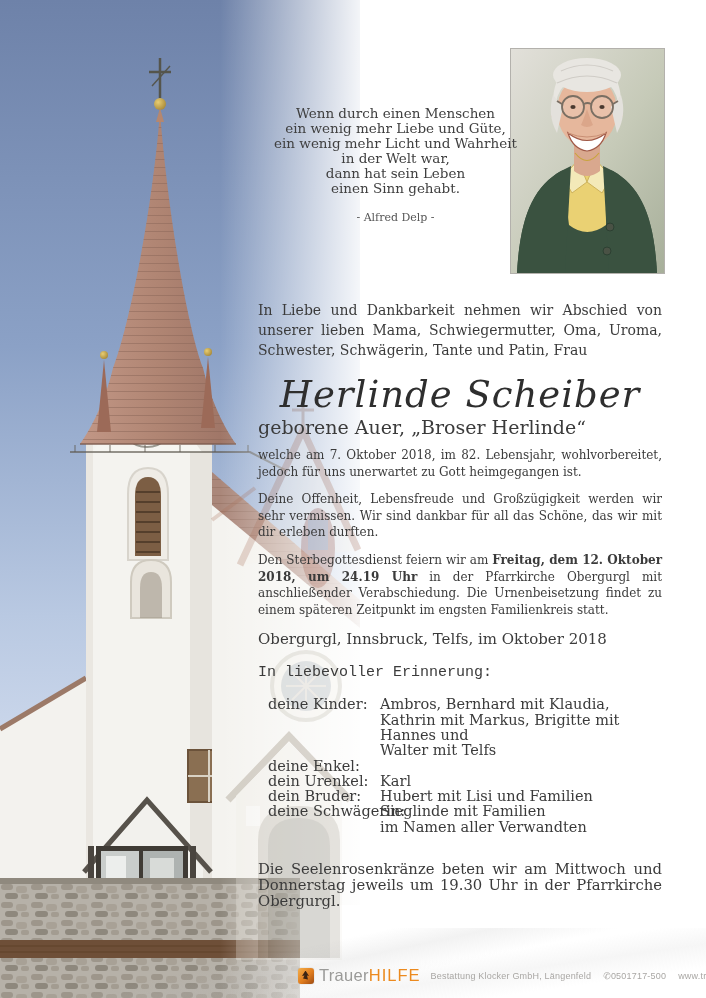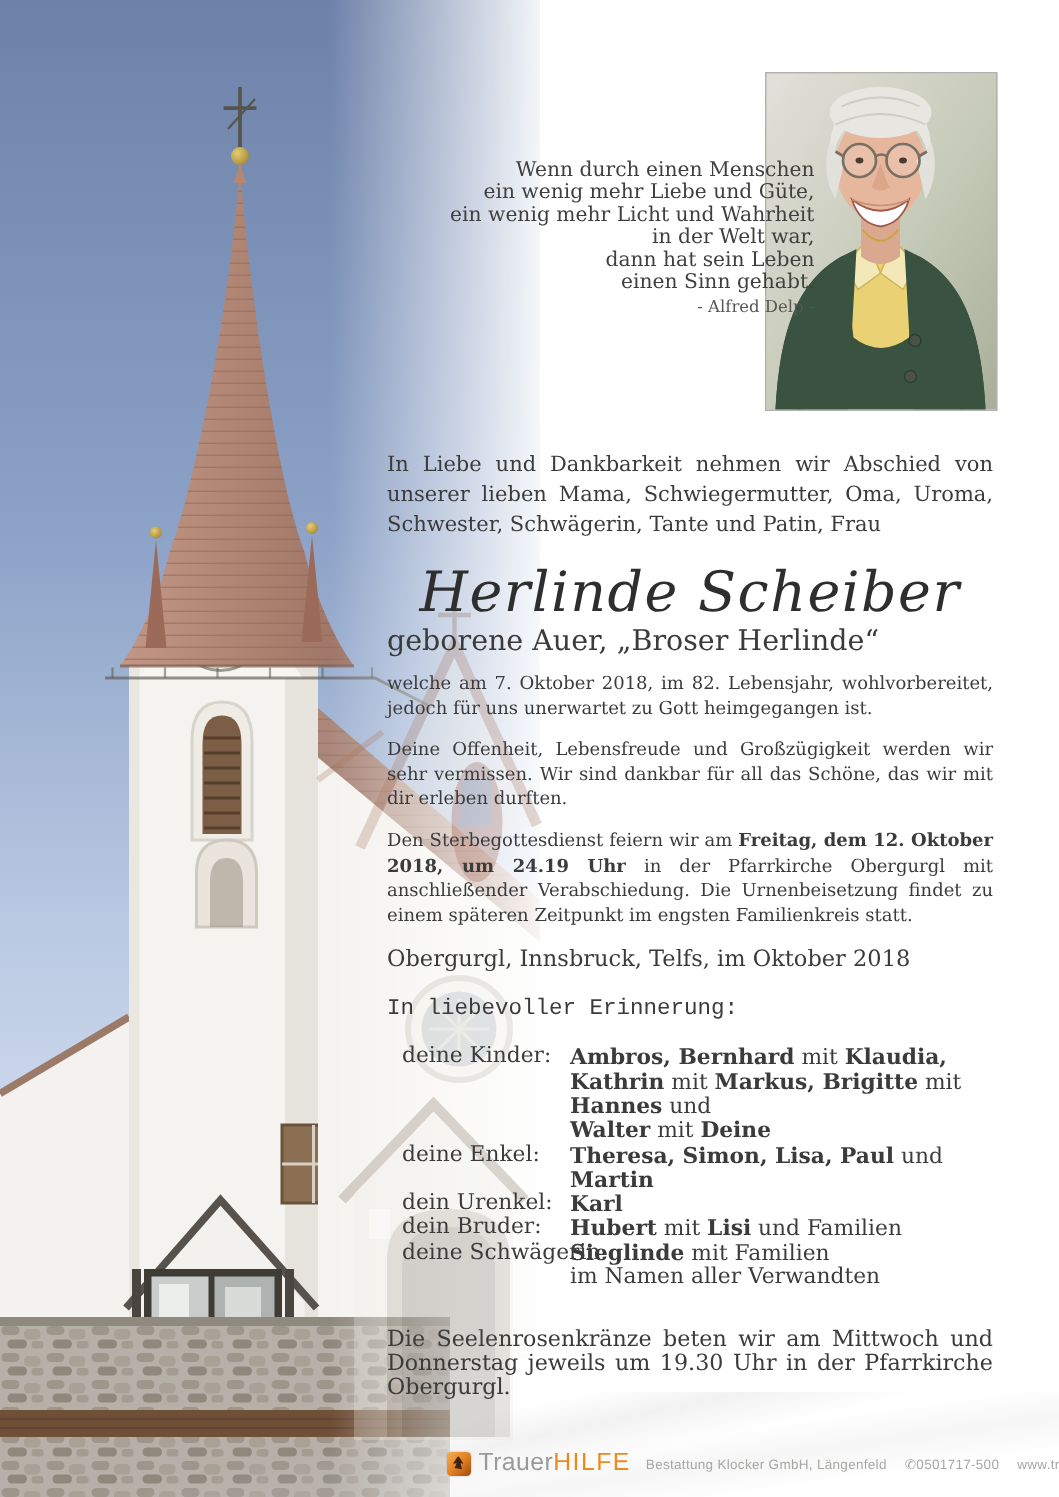--- a/index.html
+++ b/index.html
@@ -3,38 +3,38 @@
 <meta charset="utf-8">
 <style>
   html,body{margin:0;padding:0;background:#ffffff;}
   .page{position:relative;width:706px;height:998px;background:#ffffff;overflow:hidden;
         font-family:"DejaVu Serif",serif;color:#3b3b3b;}
   .bg-church{position:absolute;left:0;top:0;width:400px;height:998px;}
   .portrait{position:absolute;left:510px;top:48px;width:155px;height:226px;
             border:1px solid #b3b1ac;box-sizing:border-box;background:#d8d7d0;}
   .portrait svg{display:block;width:100%;height:100%;}
   
-  .poem{position:absolute;left:248px;top:106px;width:295px;text-align:right;
+  .poem{position:absolute;left:248px;top:106px;width:295px;text-align:center;
         font-size:13.5px;line-height:15px;color:#3f3f3f;}
-  .poem-attr{margin-top:1px;font-size:11px;color:#555;}
+  .poem-attr{margin-top:14px;font-size:11px;color:#555;}
   
   .content{position:absolute;left:258px;top:300px;width:404px;}
   .intro{font-size:14px;line-height:20px;text-align:justify;}
   .deceased-name{margin-top:12px;text-align:center;font-style:italic;
                  font-size:37px;line-height:46px;color:#2e2e2e;letter-spacing:1px;}
   .birth-name{margin-top:1px;text-align:left;font-size:19px;line-height:17px;}
   .par{margin-top:11px;font-size:12px;line-height:16.6px;text-align:justify;}
   .par .b{font-weight:bold;}
   .places{margin-top:13px;font-size:15px;line-height:16.5px;}
   .memory-heading{margin-top:17px;font-size:15px;line-height:16.5px;font-family:Liberation Mono, monospace;}
   .family{margin-top:16px;margin-left:10px;}
   .fam-row{display:flex;font-size:14.5px;line-height:15.3px;}
   .fam-label{width:112px;flex-shrink:0;white-space:nowrap;}
   .fam-val{flex:1;}
-  .fam-val .b{font-weight:bold;}
+  .fam-val .b{font-weight:normal;}
   .rosary{margin-top:26px;font-size:14.8px;line-height:16px;text-align:justify;}
   
   .swoosh{position:absolute;left:0;bottom:0;width:706px;height:70px;pointer-events:none;
     background:
       linear-gradient(168deg, rgba(255,255,255,0) 38%, rgba(190,190,190,0.20) 48%, rgba(255,255,255,0) 60%),
       linear-gradient(172deg, rgba(255,255,255,0) 55%, rgba(205,205,205,0.18) 68%, rgba(255,255,255,0) 82%);}
   .footer{position:absolute;left:298px;top:966px;width:400px;display:flex;align-items:center;
           font-family:"Liberation Sans",sans-serif;}
   .logo-icon{width:16px;height:16px;border-radius:3px;margin-right:5px;flex-shrink:0;
              background:linear-gradient(135deg,#f5b04c 0%,#e07c1e 55%,#9c4a12 100%);
@@ -241,27 +241,26 @@
 
     <div class="places">Obergurgl, Innsbruck, Telfs, im Oktober 2018</div>
     <div class="memory-heading">In liebevoller Erinnerung:</div>
 
     <div class="family" id="family">
         <div class="fam-row">
           <span class="fam-label">deine Kinder:</span>
           <div class="fam-val">
             <div><span class="b">Ambros, Bernhard</span><span> mit </span><span class="b">Klaudia,</span></div>
             <div><span class="b">Kathrin</span><span> mit </span><span class="b">Markus, Brigitte</span><span> mit </span><span class="b">Hannes</span><span> und</span></div>
-            <div><span class="b">Walter</span><span> mit </span><span class="b">Deine</span></div>
+            <div><span class="b">Walter</span><span> mit </span><span class="b">Telfs</span></div>
           </div>
         </div>
         <div class="fam-row">
           <span class="fam-label">deine Enkel:</span>
           <div class="fam-val">
-            <div><span class="b">Theresa, Simon, Lisa, Paul</span><span> und </span><span class="b">Martin</span></div>
           </div>
         </div>
         <div class="fam-row">
           <span class="fam-label">dein Urenkel:</span>
           <div class="fam-val">
             <div><span class="b">Karl</span></div>
           </div>
         </div>
         <div class="fam-row">
           <span class="fam-label">dein Bruder:</span>

